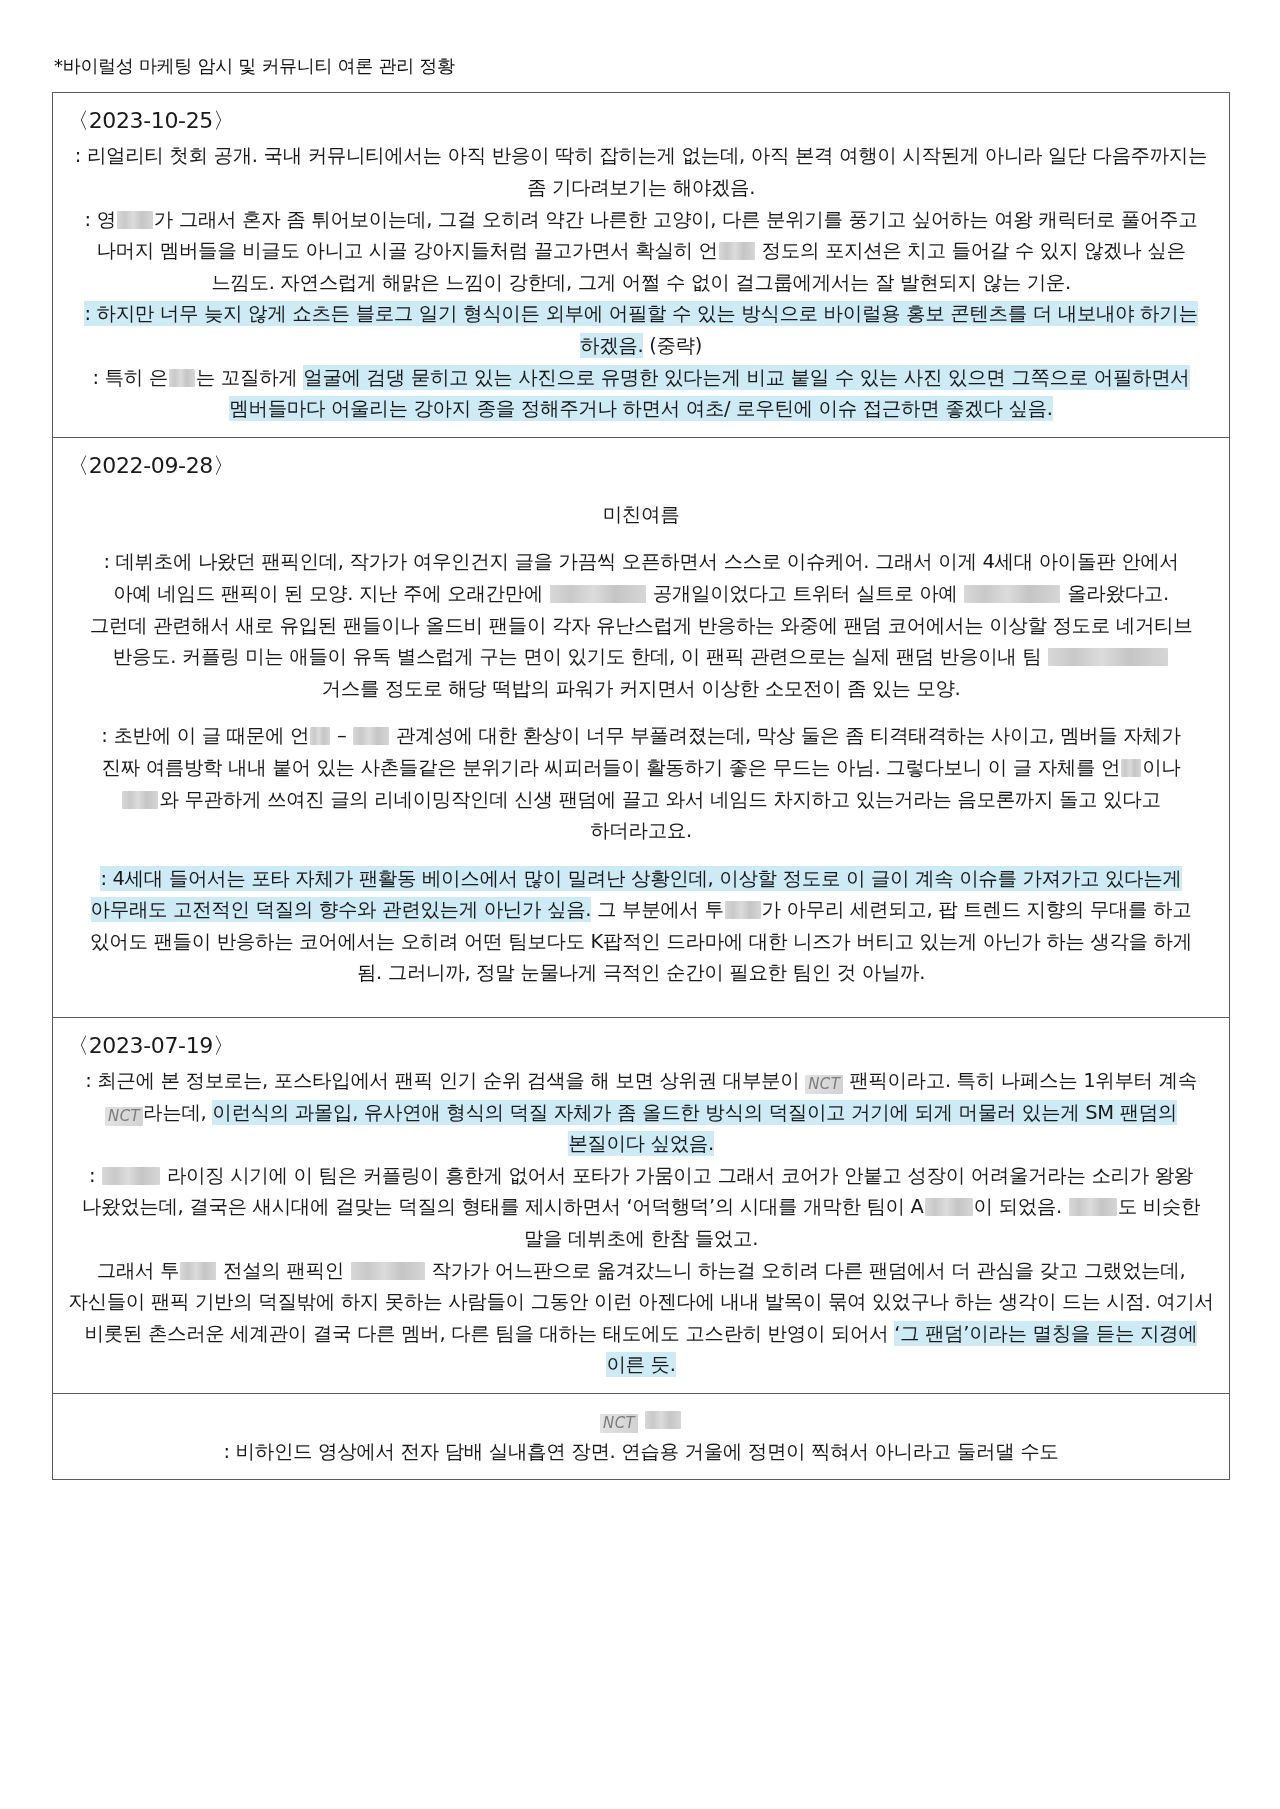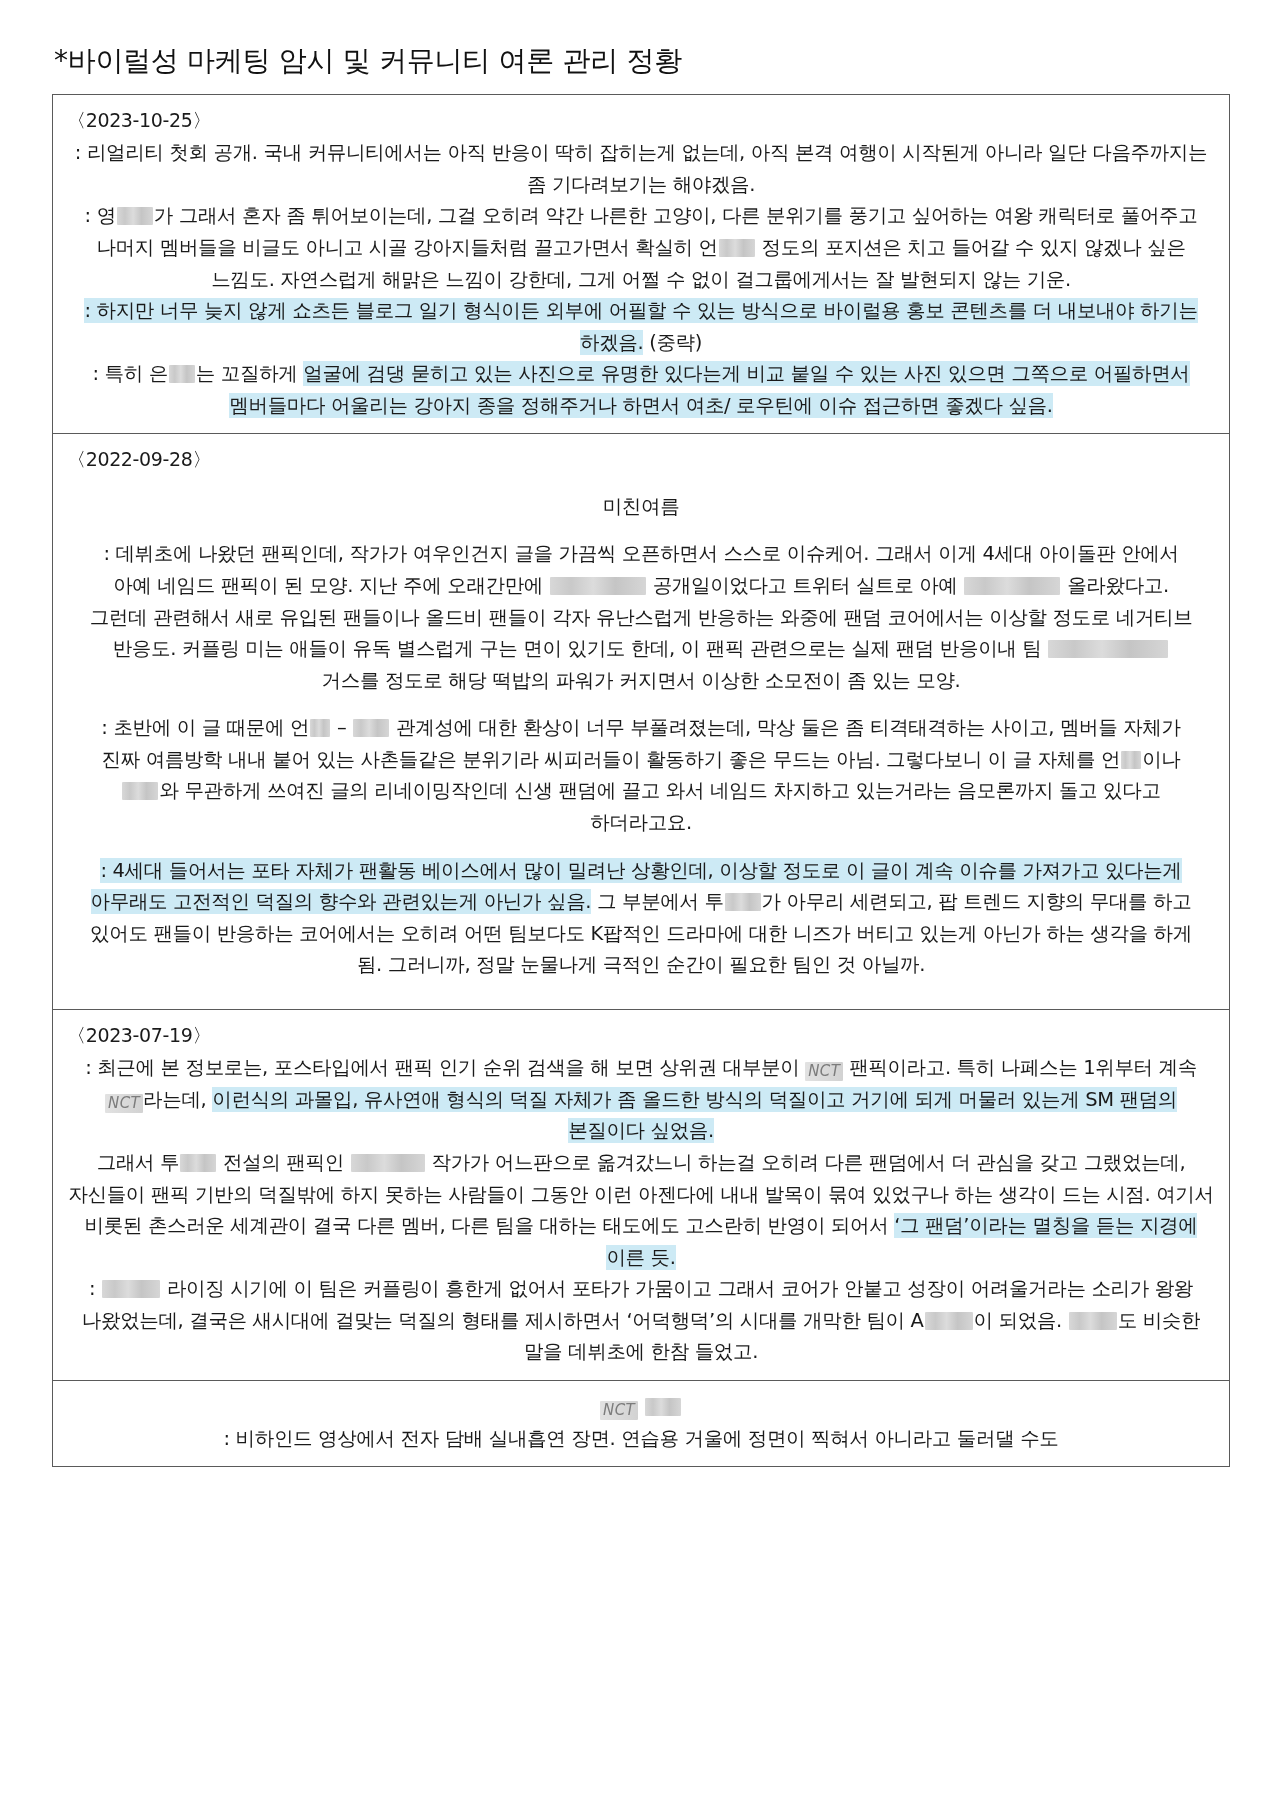--- a/index.html
+++ b/index.html
@@ -15,25 +15,25 @@
     color: #1a1a1a;
     -webkit-font-smoothing: antialiased;
   }
   .page {
     position: relative;
     width: 1280px;
     box-sizing: border-box;
     padding: 38px 52px 10px 52px;
   }
   .doc-title {
-    font-size: 28px;
+    font-size: 18px;
     line-height: 1.35;
     font-weight: 400;
     letter-spacing: -0.3px;
-    margin: 4px 0 14px 2px;
+    margin: 16px 0 14px 2px;
     color: #111;
   }
   .table {
     border: 1px solid #5a5a5a;
     border-collapse: collapse;
     width: 100%;
   }
   .entry {
     border-bottom: 1px solid #5a5a5a;
     padding: 10px 14px 12px 14px;
@@ -44,21 +44,21 @@
   .line {
     font-size: 19.5px;
     line-height: 1.62;
     letter-spacing: -0.35px;
     margin: 0;
     word-break: keep-all;
     white-space: normal;
     text-align: center;
   }
   .date {
-    font-size: 19px;
+    font-size: 22px;
     line-height: 1.6;
     letter-spacing: -0.35px;
     margin: 0 0 2px 0;
   }
   .hl {
     background: #cdeaf5;
     padding: 1px 0;
     box-decoration-break: clone;
     -webkit-box-decoration-break: clone;
   }
@@ -116,22 +116,22 @@
       <p class="date">〈2022-09-28〉</p>
       <p class="line">미친여름</p>
       <p class="line">: 데뷔초에 나왔던 팬픽인데, 작가가 여우인건지 글을 가끔씩 오픈하면서 스스로 이슈케어. 그래서 이게 4세대 아이돌판 안에서 아예 네임드 팬픽이 된 모양. 지난 주에 오래간만에 <span class="redact w6"></span> 공개일이었다고 트위터 실트로 아예 <span class="redact w6"></span> 올라왔다고. 그런데 관련해서 새로 유입된 팬들이나 올드비 팬들이 각자 유난스럽게 반응하는 와중에 팬덤 코어에서는 이상할 정도로 네거티브 반응도. 커플링 미는 애들이 유독 별스럽게 구는 면이 있기도 한데, 이 팬픽 관련으로는 실제 팬덤 반응이내 팀 <span class="redact w7"></span> 거스를 정도로 해당 떡밥의 파워가 커지면서 이상한 소모전이 좀 있는 모양.</p>
       <p class="line">: 초반에 이 글 때문에 언<span class="redact tiny"></span> – <span class="redact w2"></span> 관계성에 대한 환상이 너무 부풀려졌는데, 막상 둘은 좀 티격태격하는 사이고, 멤버들 자체가 진짜 여름방학 내내 붙어 있는 사촌들같은 분위기라 씨피러들이 활동하기 좋은 무드는 아님. 그렇다보니 이 글 자체를 언<span class="redact tiny"></span>이나 <span class="redact w2"></span>와 무관하게 쓰여진 글의 리네이밍작인데 신생 팬덤에 끌고 와서 네임드 차지하고 있는거라는 음모론까지 돌고 있다고 하더라고요.</p>
       <p class="line"><span class="hl">: 4세대 들어서는 포타 자체가 팬활동 베이스에서 많이 밀려난 상황인데, 이상할 정도로 이 글이 계속 이슈를 가져가고 있다는게 아무래도 고전적인 덕질의 향수와 관련있는게 아닌가 싶음.</span> 그 부분에서 투<span class="redact w2"></span>가 아무리 세련되고, 팝 트렌드 지향의 무대를 하고 있어도 팬들이 반응하는 코어에서는 오히려 어떤 팀보다도 K팝적인 드라마에 대한 니즈가 버티고 있는게 아닌가 하는 생각을 하게 됨. 그러니까, 정말 눈물나게 극적인 순간이 필요한 팀인 것 아닐까.</p>
     </div>
 
     <div class="entry">
       <p class="date">〈2023-07-19〉</p>
       <p class="line">: 최근에 본 정보로는, 포스타입에서 팬픽 인기 순위 검색을 해 보면 상위권 대부분이 <span class="nct">NCT</span> 팬픽이라고. 특히 나페스는 1위부터 계속 <span class="nct">NCT</span>라는데, <span class="hl">이런식의 과몰입, 유사연애 형식의 덕질 자체가 좀 올드한 방식의 덕질이고 거기에 되게 머물러 있는게 SM 팬덤의 본질이다 싶었음.</span></p>
+      <p class="line">: <span class="redact w4"></span> 라이징 시기에 이 팀은 커플링이 흥한게 없어서 포타가 가뭄이고 그래서 코어가 안붙고 성장이 어려울거라는 소리가 왕왕 나왔었는데, 결국은 새시대에 걸맞는 덕질의 형태를 제시하면서 ‘어덕행덕’의 시대를 개막한 팀이 A<span class="redact w3"></span>이 되었음. <span class="redact w3"></span>도 비슷한 말을 데뷔초에 한참 들었고.</p>
       <p class="line">그래서 투<span class="redact w2"></span> 전설의 팬픽인 <span class="redact w5"></span> 작가가 어느판으로 옮겨갔느니 하는걸 오히려 다른 팬덤에서 더 관심을 갖고 그랬었는데, 자신들이 팬픽 기반의 덕질밖에 하지 못하는 사람들이 그동안 이런 아젠다에 내내 발목이 묶여 있었구나 하는 생각이 드는 시점. 여기서 비롯된 촌스러운 세계관이 결국 다른 멤버, 다른 팀을 대하는 태도에도 고스란히 반영이 되어서 <span class="hl">‘그 팬덤’이라는 멸칭을 듣는 지경에 이른 듯.</span></p>
-      <p class="line">: <span class="redact w4"></span> 라이징 시기에 이 팀은 커플링이 흥한게 없어서 포타가 가뭄이고 그래서 코어가 안붙고 성장이 어려울거라는 소리가 왕왕 나왔었는데, 결국은 새시대에 걸맞는 덕질의 형태를 제시하면서 ‘어덕행덕’의 시대를 개막한 팀이 A<span class="redact w3"></span>이 되었음. <span class="redact w3"></span>도 비슷한 말을 데뷔초에 한참 들었고.</p>
     </div>
 
     <div class="entry">
       <p class="line"><span class="nct">NCT</span> <span class="redact w2"></span></p>
       <p class="line">: 비하인드 영상에서 전자 담배 실내흡연 장면. 연습용 거울에 정면이 찍혀서 아니라고 둘러댈 수도</p>
     </div>
 
   </div>
 </div>
 

